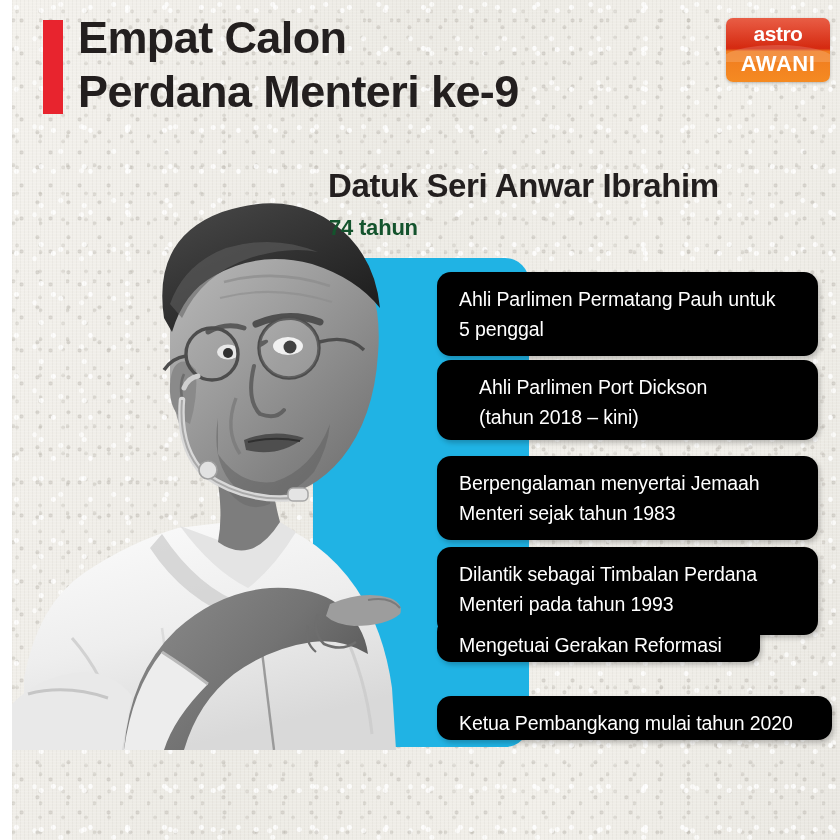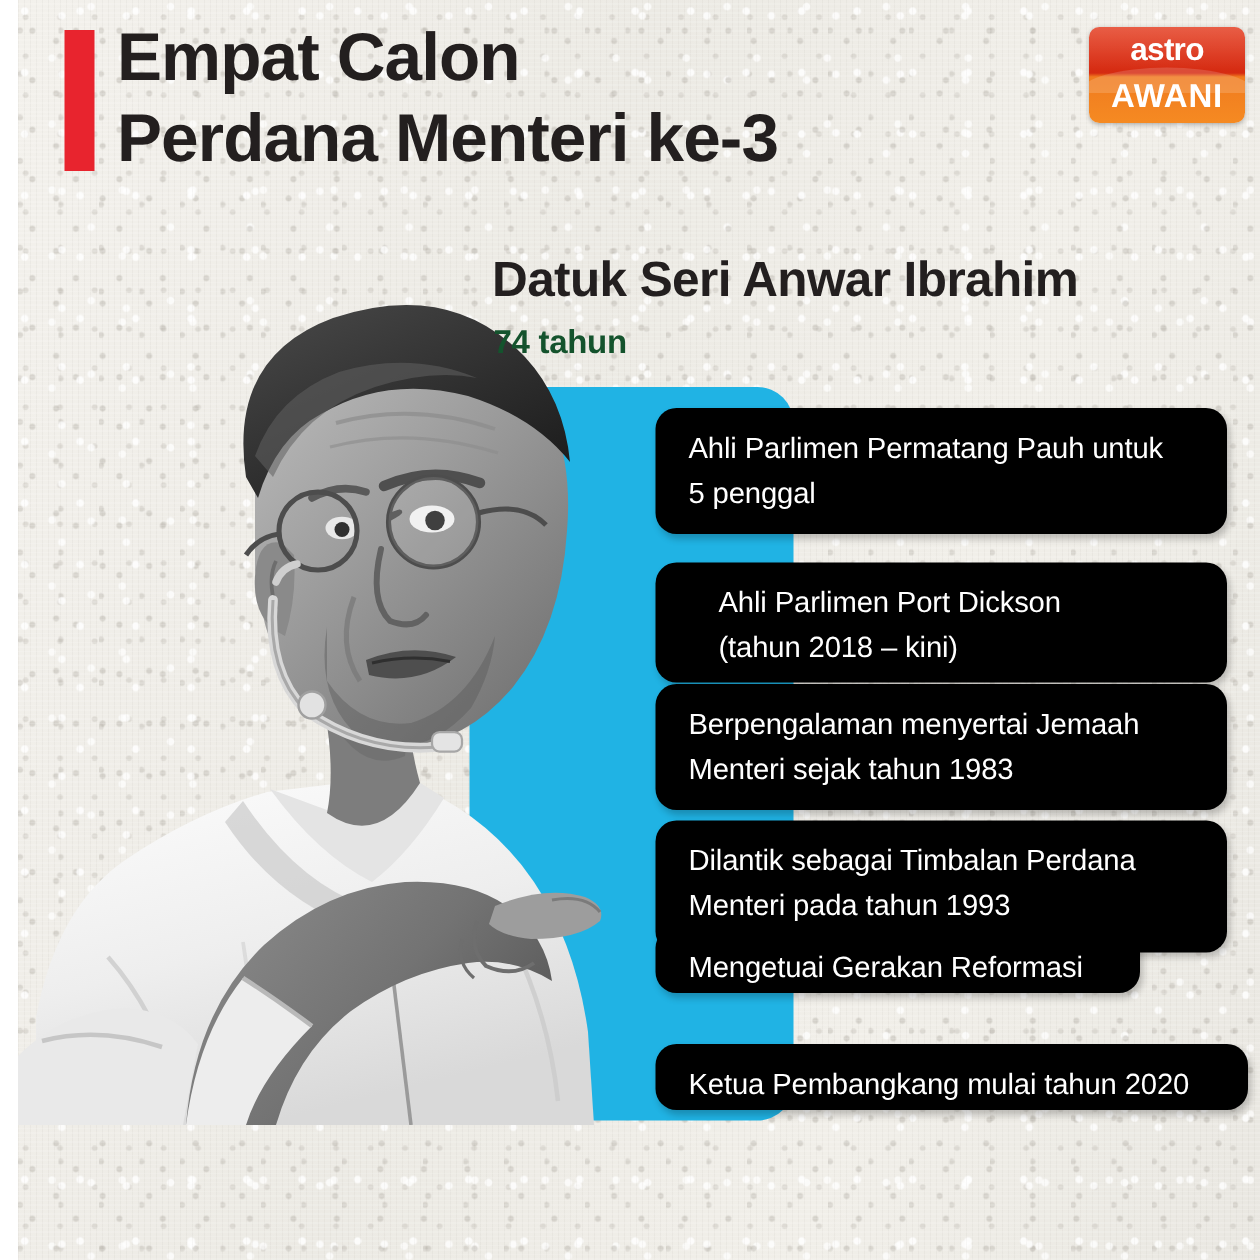--- a/index.html
+++ b/index.html
@@ -134,21 +134,21 @@
     line-height: 1.52;
     padding: 13px 18px 14px 22px;
     box-sizing: border-box;
     box-shadow: 2px 3px 5px rgba(0,0,0,0.22);
     letter-spacing: -0.1px;
     border-radius: 14px;
   }
   .fact .line { display: block; white-space: nowrap; }
 
   .fact-1 { left: 425px; top: 272px;  width: 381px; height: 84px; }
-  .fact-2 { left: 425px; top: 375px;  width: 381px; height: 80px; padding-left: 42px; }
+  .fact-2 { left: 425px; top: 360px;  width: 381px; height: 80px; padding-left: 42px; }
   .fact-3 { left: 425px; top: 456px;  width: 381px; height: 84px; }
   .fact-4 { left: 425px; top: 547px;  width: 381px; height: 88px; }
   .fact-5 { left: 425px; top: 618px;  width: 323px; height: 44px; }
   .fact-6 { left: 425px; top: 696px;  width: 395px; height: 44px; }
 
   
   .subject-name {
     position: absolute;
     left: 316px; top: 168px;
     color: #231f1f;
@@ -172,21 +172,21 @@
 <body>
 
 <div id="poster">
 
   <div class="paper"></div>
   <div class="paper-grain"></div>
 
   <div class="accent-bar"></div>
   <div class="headline">
     <span class="l1">Empat Calon</span>
-    <span class="l2">Perdana Menteri ke-3</span>
+    <span class="l2">Perdana Menteri ke-9</span>
   </div>
 
   <div class="logo">
     <div class="gloss"></div>
     <div class="wave"></div>
     <div class="logo-astro">astro</div>
     <div class="logo-awani">AWANI</div>
   </div>
 
   <div class="cyan-panel"></div>

